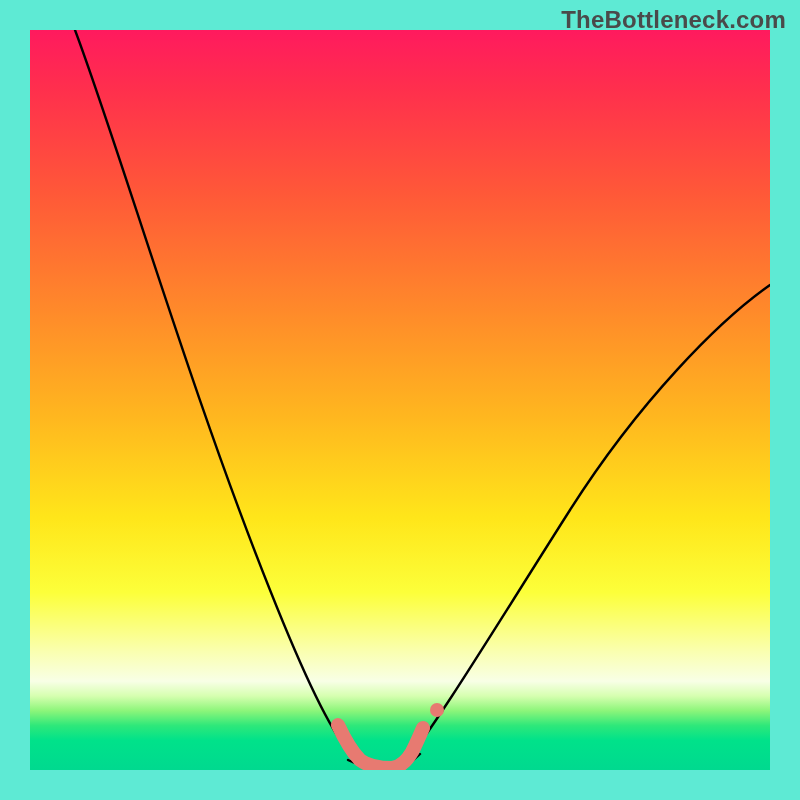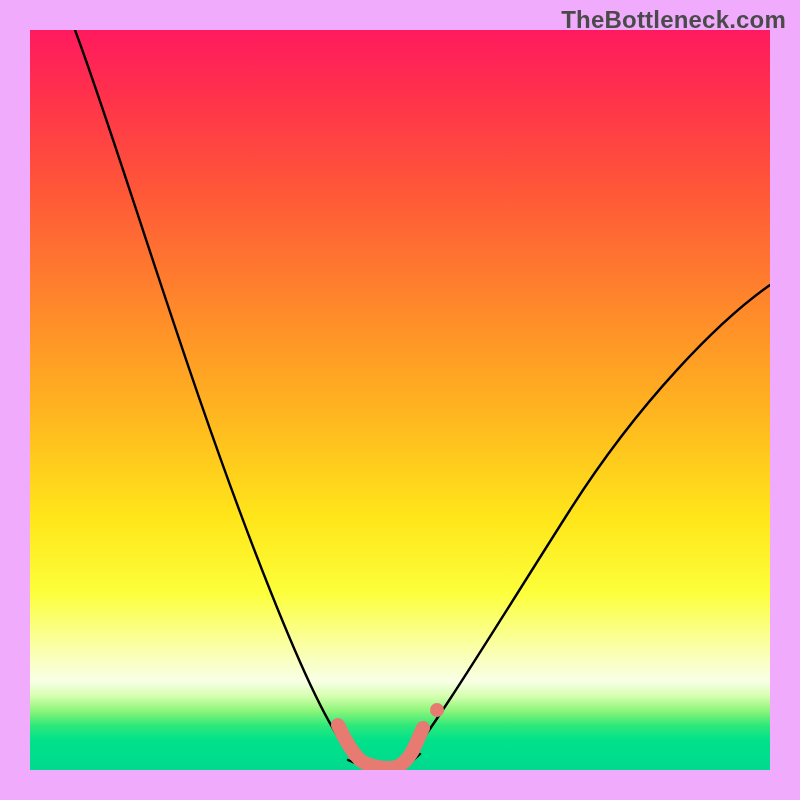--- a/index.html
+++ b/index.html
@@ -10,21 +10,21 @@
     background: #000;
     overflow: hidden;
     font-family: Arial, Helvetica, sans-serif;
   }
   .frame {
     position: absolute;
     left: 0;
     top: 0;
     width: 800px;
     height: 800px;
-    background: #f0abfc;
+    background: #5eead4;
   }
   .plot-area {
     position: absolute;
     left: 30px;
     top: 30px;
     width: 740px;
     height: 740px;
     overflow: hidden;
   }
   .gradient {

